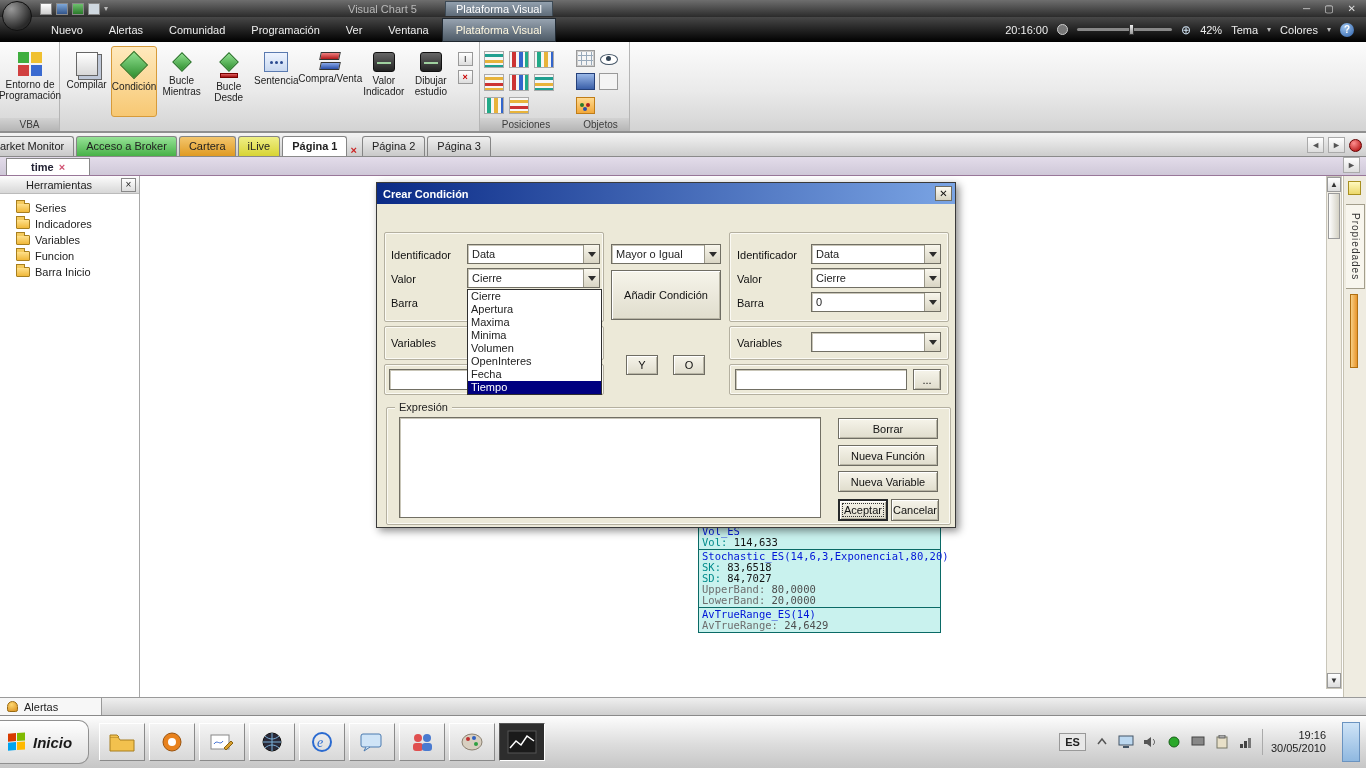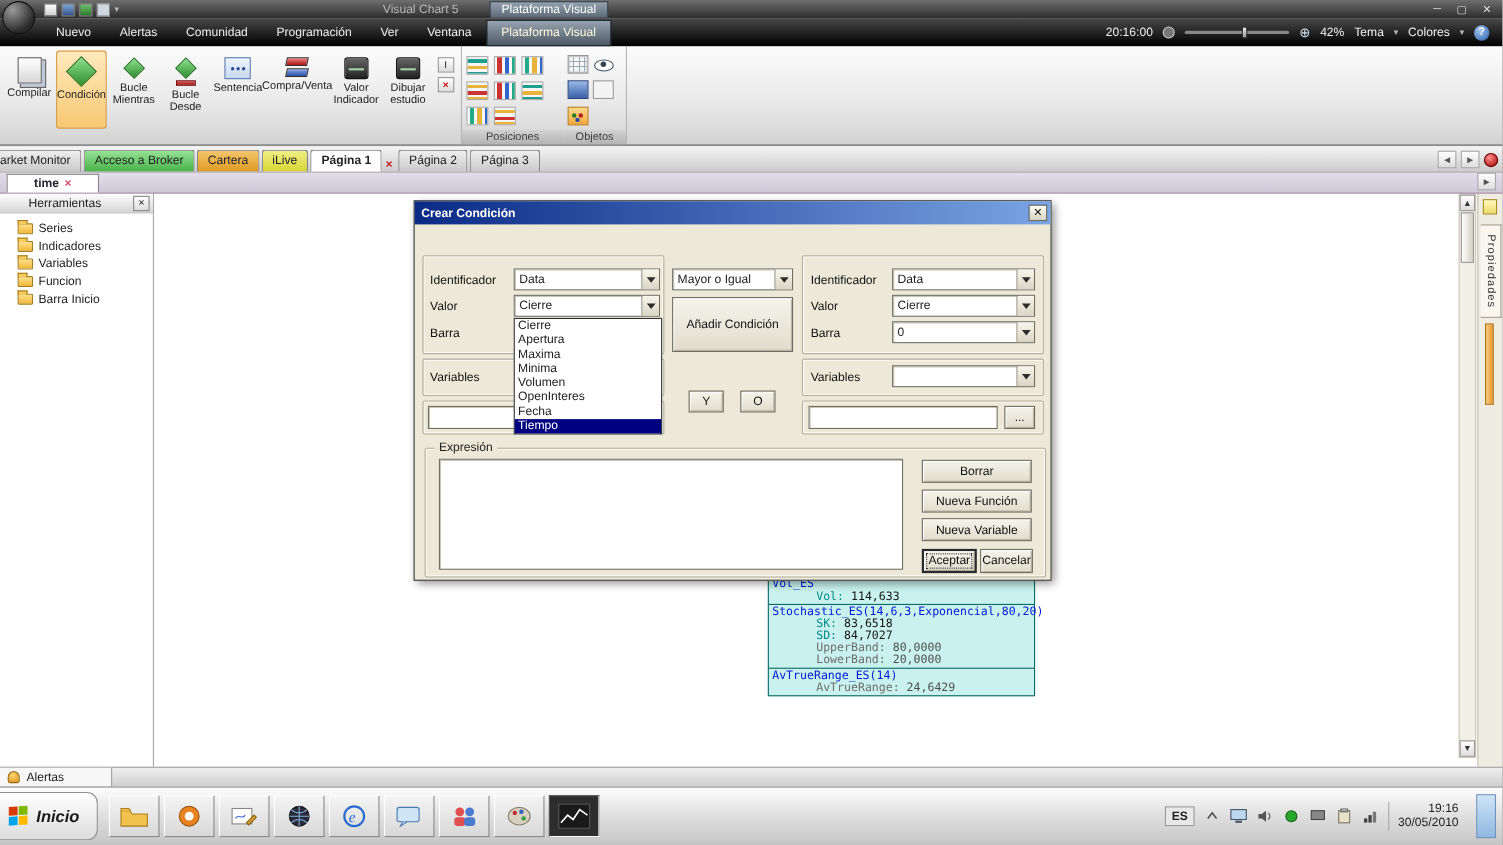--- a/index.html
+++ b/index.html
@@ -125,21 +125,21 @@
   .vtab { position:absolute; top:28px; left:2px; width:19px; padding:8px 3px; background:#f8f6ee; border:1px solid #a39e8c;
     border-left:none; writing-mode:vertical-rl; font-size:10px; color:#333; letter-spacing:1px; }
   .orange-strip { position:absolute; top:118px; left:6px; width:8px; height:74px; background:linear-gradient(90deg,#f7cf84,#e8952c); border:1px solid #b06f10; }
 
   
   .indicator-panel { position:absolute; left:698px; top:524px; width:243px; z-index:10;
     background:#c9f2ee; border:1px solid #0a6a66; font-family:"DejaVu Sans Mono", monospace; font-size:10.5px; }
   .ind-section { border-top:1px solid #0a6a66; padding:1px 0; }
   .ind-section:first-child { border-top:none; }
   .ind-title { color:#0016d8; padding:0 3px; line-height:11px; white-space:nowrap; }
-  .ind-row { padding:0 3px; line-height:11px; white-space:nowrap;margin-left:40px; }
+  .ind-row { padding:0 3px; line-height:11px; white-space:nowrap; }
   .ind-label { color:#008b8b; }
   .ind-value { color:#151515; }
   .ind-row.muted .ind-label { color:#6e6e6e; }
   .ind-row.muted .ind-value { color:#4e4e4e; }
 
   
   .alertas-row { position:absolute; left:0; bottom:53px; right:0; height:18px;
     background:linear-gradient(#efefef,#cfcfcf); border-top:1px solid #9a9a9a; display:flex; }
   .alertas-tab { width:102px; background:#f7f7f7; border-right:1px solid #999; display:flex; align-items:center; gap:6px; padding-left:7px; }
   .bell { width:11px; height:11px; background:radial-gradient(circle at 40% 30%, #ffd870, #d88f1e); border:1px solid #9a6a10; border-radius:50% 50% 20% 20%; }
@@ -231,20 +231,32 @@
       <span>42%</span>
       <span>Tema</span>
       <span class="chev">▾</span>
       <span>Colores</span>
       <span class="chev">▾</span>
       <span class="help-orb">?</span>
     </div>
   </div>
 
   <div class="ribbon">
+    <div class="rgroup" style="width:60px;">
+      <div class="rbtn" style="width:52px;">
+        <div class="ic-grid4">
+          <i style="background:#3fae3f;"></i>
+            <i style="background:#f0c030;"></i>
+          <i style="background:#d04040;"></i>
+            <i style="background:#3a6ad0;"></i>
+        </div>
+        <span class="lbl">Entorno de Programación</span>
+      </div>
+      <div class="rgroup-label">VBA</div>
+    </div>
 
     <div class="rgroup" style="width:420px;">
       <div class="rbtn">
         <div class="ic-compilar"></div>
         <span class="lbl">Compilar</span>
       </div>
       <div class="rbtn sel">
         <div class="diamond"></div>
         <span class="lbl">Condición</span>
       </div>

